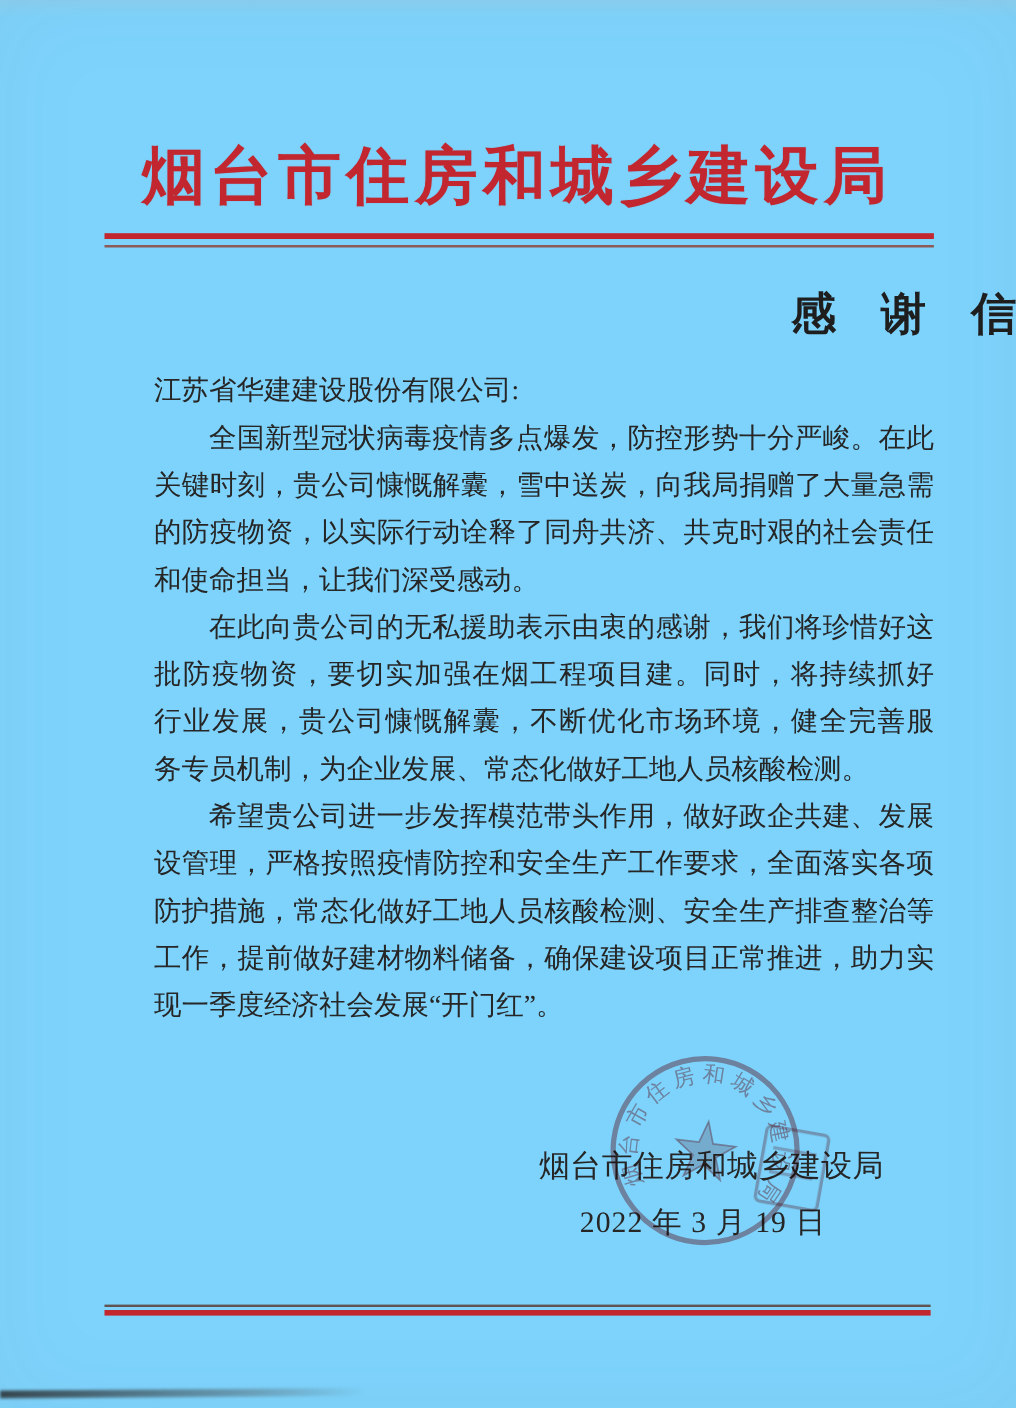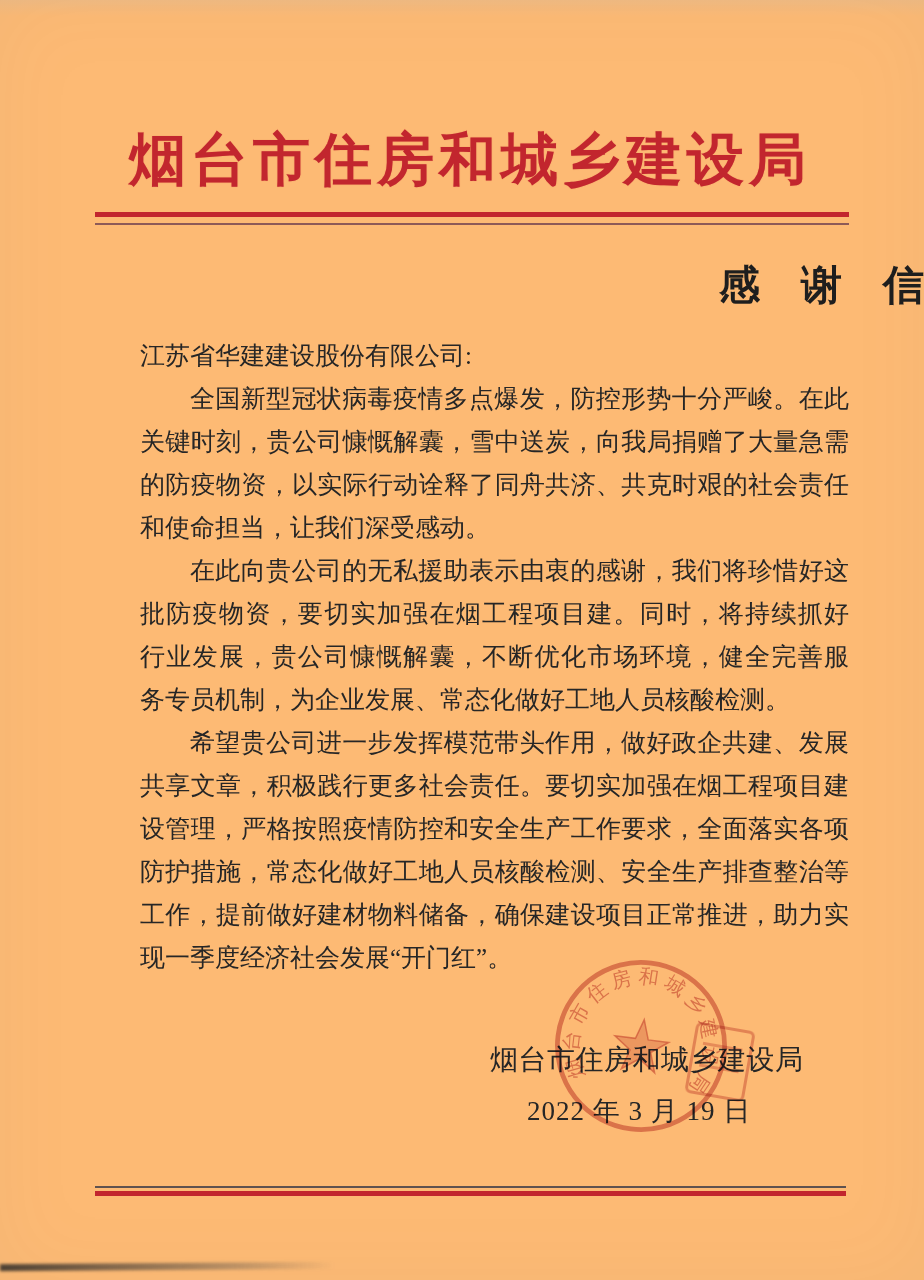--- a/index.html
+++ b/index.html
@@ -1,20 +1,20 @@
 <!DOCTYPE html>
 <html><head>
 <meta charset="utf-8">
 <style>
   html, body { margin: 0; padding: 0; background: #ffffff; }
   .page {
     position: relative;
     width: 924px;
     height: 1280px;
-    background: #fdba74;
+    background: #7dd3fc;
     overflow: hidden;
     font-family: "Liberation Serif", "DejaVu Serif", serif;
     box-shadow: inset 0 0 80px rgba(130,130,130,0.07);
   }
   
   .edge-top {
     position: absolute; left: 0; top: 0; width: 100%; height: 16px;
     background: linear-gradient(to bottom, rgba(185,185,185,0.18), rgba(255,255,255,0));
   }
   .scan-smudge {
@@ -107,21 +107,20 @@
     <div class="bline jline">关键时刻，贵公司慷慨解囊，雪中送炭，向我局捐赠了大量急需</div>
     <div class="bline jline">的防疫物资，以实际行动诠释了同舟共济、共克时艰的社会责任</div>
     <div class="bline">和使命担当，让我们深受感动。</div>
 
     <div class="bline jline indent">在此向贵公司的无私援助表示由衷的感谢，我们将珍惜好这</div>
     <div class="bline jline">批防疫物资，要切实加强在烟工程项目建。同时，将持续抓好</div>
     <div class="bline jline">行业发展，贵公司慷慨解囊，不断优化市场环境，健全完善服</div>
     <div class="bline">务专员机制，为企业发展、常态化做好工地人员核酸检测。</div>
 
     <div class="bline jline indent">希望贵公司进一步发挥模范带头作用，做好政企共建、发展</div>
-    <div class="bline jline">共享文章，积极践行更多社会责任。要切实加强在烟工程项目建</div>
     <div class="bline jline">设管理，严格按照疫情防控和安全生产工作要求，全面落实各项</div>
     <div class="bline jline">防护措施，常态化做好工地人员核酸检测、安全生产排查整治等</div>
     <div class="bline jline">工作，提前做好建材物料储备，确保建设项目正常推进，助力实</div>
     <div class="bline">现一季度经济社会发展“开门红”。</div>
   </div>
 
   <div class="sig-name">烟台市住房和城乡建设局</div>
   <div class="sig-date">2022 年 3 月 19 日</div>
 
   <div class="seal">

